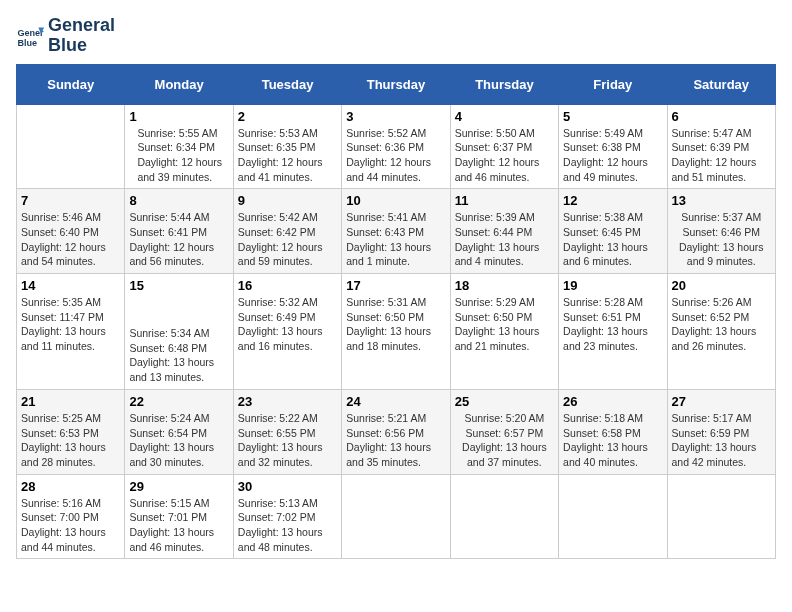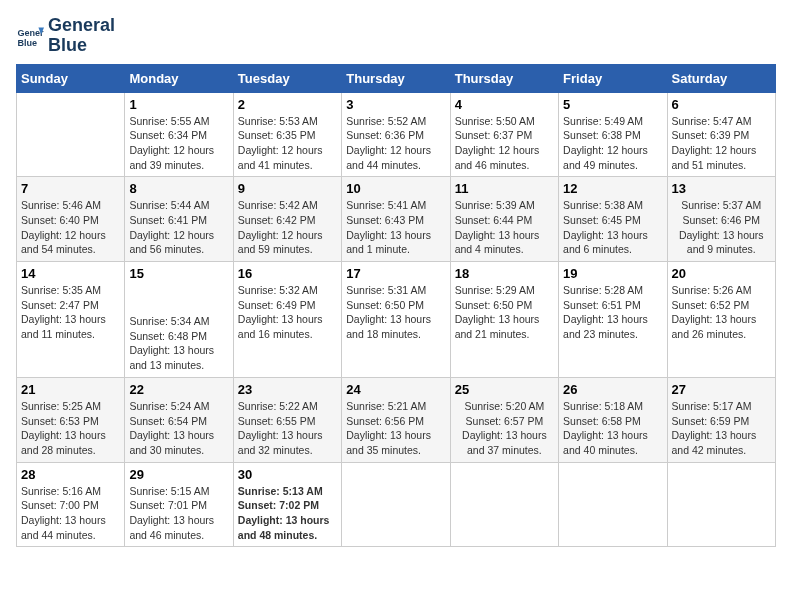--- a/index.html
+++ b/index.html
@@ -47,22 +47,22 @@
       color: #333;
     }
     table {
       width: 100%;
       border-collapse: collapse;
       font-size: 11px;
     }
     thead tr th {
       background: #2b5fac;
       color: #fff;
-      padding: 6px 4px;
-      text-align: left;
+      padding: 12px 4px;
+      text-align: center;
       font-size: 13px;
       font-weight: bold;
       border: 1px solid #2b5fac;
     }
     tbody tr td {
       border: 1px solid #ccc;
       vertical-align: top;
       padding: 4px;
       min-height: 80px;
       width: calc(100% / 7);
@@ -121,21 +121,21 @@
         <th>Thursday</th>
         <th>Friday</th>
         <th>Saturday</th>
       </tr>
   </thead>
   <tbody id="calendar-body">
       <tr>
         <td class="empty-cell"></td>
         <td>
           <div class="day-num">1</div>
-          <div class="day-detail" style="white-space: pre-line;">Sunrise: 5:55 AM
+          <div class="day-detail" style="white-space: pre-line; margin-left: 8px;">Sunrise: 5:55 AM
 Sunset: 6:34 PM
 Daylight: 12 hours
 and 39 minutes.</div>
         </td>
         <td>
           <div class="day-num">2</div>
           <div class="day-detail" style="white-space: pre-line;">Sunrise: 5:53 AM
 Sunset: 6:35 PM
 Daylight: 12 hours
 and 41 minutes.</div>
@@ -217,21 +217,21 @@
           <div class="day-detail" style="white-space: pre-line; text-align: center;">Sunrise: 5:37 AM
 Sunset: 6:46 PM
 Daylight: 13 hours
 and 9 minutes.</div>
         </td>
       </tr>
       <tr>
         <td>
           <div class="day-num">14</div>
           <div class="day-detail" style="white-space: pre-line;">Sunrise: 5:35 AM
-Sunset: 2:47 PM
+Sunset: 11:47 PM
 Daylight: 13 hours
 and 11 minutes.</div>
         </td>
         <td>
           <div class="day-num">15</div>
           <div class="day-detail" style="white-space: pre-line; margin-top: 33px;">Sunrise: 5:34 AM
 Sunset: 6:48 PM
 Daylight: 13 hours
 and 13 minutes.</div>
         </td>
@@ -332,21 +332,21 @@
         </td>
         <td>
           <div class="day-num">29</div>
           <div class="day-detail" style="white-space: pre-line;">Sunrise: 5:15 AM
 Sunset: 7:01 PM
 Daylight: 13 hours
 and 46 minutes.</div>
         </td>
         <td>
           <div class="day-num">30</div>
-          <div class="day-detail" style="white-space: pre-line; font-weight: bold;">Sunrise: 5:13 AM
+          <div class="day-detail" style="white-space: pre-line;">Sunrise: 5:13 AM
 Sunset: 7:02 PM
 Daylight: 13 hours
 and 48 minutes.</div>
         </td>
         <td class="empty-cell"></td>
         <td class="empty-cell"></td>
         <td class="empty-cell"></td>
         <td class="empty-cell"></td>
       </tr>
     </tbody>

